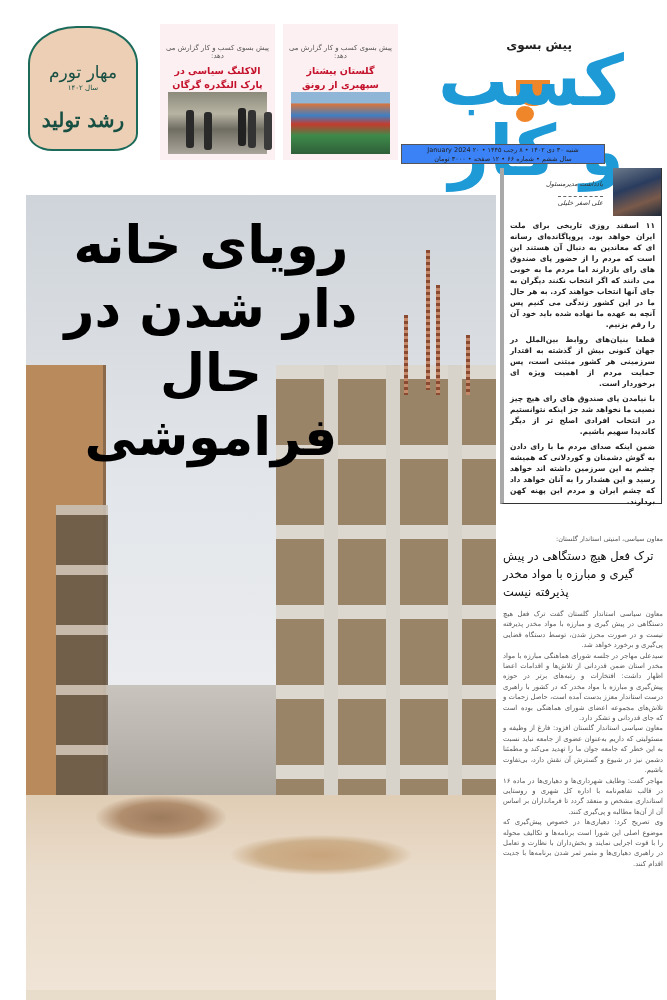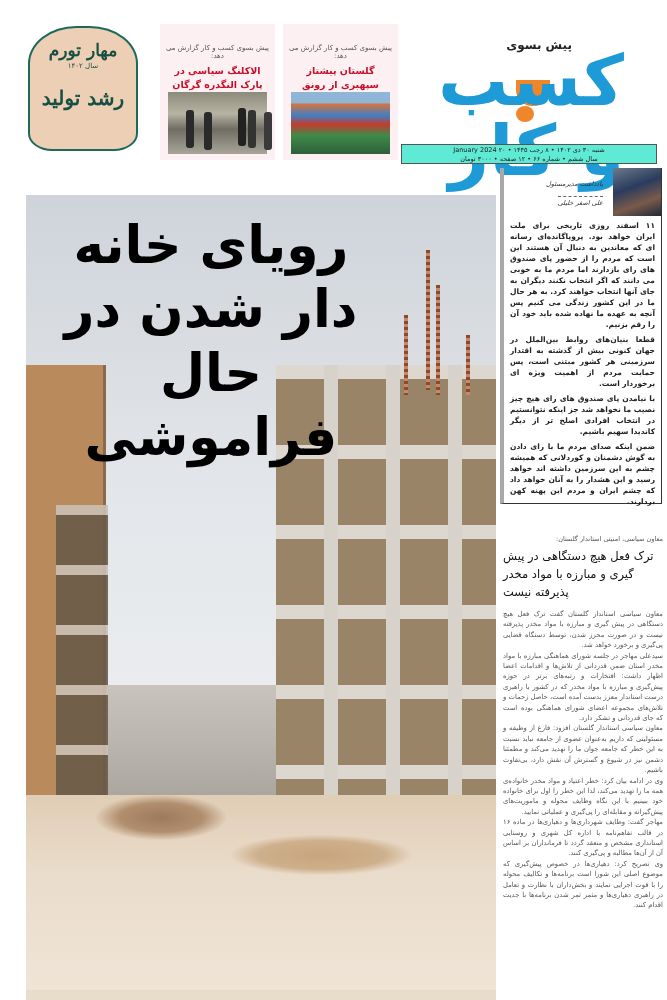--- a/index.html
+++ b/index.html
@@ -6,35 +6,35 @@
   html, body { width: 667px; height: 1000px; background: #ffffff; overflow: hidden; }
   body { position: relative; font-family: "DejaVu Sans", sans-serif; color: #222; }
 
   
   .masthead { position: absolute; left: 432px; top: 24px; width: 200px; height: 100px; }
   .logo-top { position: absolute; right: 60px; top: 14px; font-size: 12px; font-weight: bold; color: #222; direction: rtl; }
   .logo-word { position: absolute; right: 8px; top: 22px; font-size: 70px; line-height: 70px; font-weight: bold; color: #1e9ad6; direction: rtl; letter-spacing: -4px; font-family: "DejaVu Sans", sans-serif; }
   .logo-accent { position: absolute; left: 84px; top: 56px; width: 34px; height: 26px; background: #f0862a; border-radius: 0 0 16px 16px; }
   .logo-accent2 { position: absolute; left: 84px; top: 82px; width: 18px; height: 16px; background: #f0862a; border-radius: 50%; }
 
-  .dateline { position: absolute; left: 401px; top: 144px; width: 256px; height: 20px; border: 1px solid #555; background: #5eead4; direction: rtl; text-align: center; font-size: 6.5px; line-height: 9px; padding-top: 1px; color: #222; }
+  .dateline { position: absolute; left: 401px; top: 144px; width: 204px; height: 20px; border: 1px solid #555; background: #3b82f6; direction: rtl; text-align: center; font-size: 6.5px; line-height: 9px; padding-top: 1px; color: #222; }
 
   .promo { position: absolute; top: 24px; height: 136px; background: #fdf0f2; direction: rtl; text-align: center; }
   .promo .kicker { font-size: 7px; color: #555; margin-top: 20px; }
   .promo .title { font-size: 9.5px; font-weight: bold; color: #c4122c; line-height: 14px; margin-top: 4px; padding: 0 4px; }
   .promo .page { font-size: 7px; font-weight: normal; color: #222; text-align: right; padding-right: 10px; margin-top: 4px; }
   .promo .photo { position: absolute; left: 8px; right: 8px; bottom: 6px; height: 62px; }
   .promo-1 { left: 283px; width: 115px; }
   .promo-2 { left: 160px; width: 115px; }
   .photo-port { background: linear-gradient(180deg, #8fb6d6 0%, #8fb6d6 18%, #d9743c 19%, #3f7fc2 38%, #c43c2e 52%, #3e8a4a 70%, #2f5f39 100%); }
   .photo-park { background: linear-gradient(180deg, #8c8a7a 0%, #b7b4a4 35%, #6f6c62 60%, #a9a59a 100%); }
   .photo-park::before { content: ""; position: absolute; left: 18px; top: 18px; width: 8px; height: 38px; background: #2a2a2a; border-radius: 3px; box-shadow: 18px 2px 0 #2a2a2a, 52px -2px 0 #222, 62px 0 0 #333, 78px 2px 0 #3a3a3a; }
 
   .emblem { position: absolute; left: 28px; top: 26px; width: 110px; height: 125px; background: #eccfb5; border: 2px solid #1c6b5a; border-radius: 44% 44% 22% 22% / 30% 30% 14% 14%; direction: rtl; text-align: center; color: #174f43; }
-  .emblem .l1 { margin-top: 12px; font-size: 17px; font-weight: bold; font-family: "DejaVu Serif", serif; }
+  .emblem .l1 { margin-top: 34px; font-size: 17px; font-weight: normal; font-family: "DejaVu Serif", serif; }
   .emblem .l2 { font-size: 7px; margin-top: 2px; }
   .emblem .l3 { font-size: 20px; font-weight: bold; font-family: "DejaVu Serif", serif; margin-top: 16px; }
 
   
   .hero { position: absolute; left: 26px; top: 195px; width: 470px; height: 992px; overflow: hidden;
     background: linear-gradient(180deg, #cfd4da 0%, #e3e6ea 30%, #eceef0 55%, #d8d3ca 73%, #e8dccb 80%, #eadfcf 100%); }
   .bld-left { position: absolute; left: 0; top: 170px; width: 80px; height: 470px; background: #b98a5c; border-right: 3px solid #8a6a4a; }
   .bld-left2 { position: absolute; left: 30px; top: 310px; width: 52px; height: 330px; background: repeating-linear-gradient(180deg, #c9c0b4 0 10px, #6a5a48 10px 60px); opacity: 0.9; }
   .bld-right { position: absolute; left: 250px; top: 170px; width: 220px; height: 470px; background: repeating-linear-gradient(180deg, #ddd8cf 0 14px, #9a8468 14px 80px); }
   .bld-right-cols { position: absolute; left: 250px; top: 170px; width: 220px; height: 470px; background: repeating-linear-gradient(90deg, transparent 0 48px, #d7d2ca 48px 62px); }
@@ -125,17 +125,16 @@
   </div>
 </div>
 
 <div class="news">
   <div class="kicker">معاون سیاسی، امنیتی استاندار گلستان:</div>
   <div class="headline">ترک فعل هیچ دستگاهی در پیش گیری و مبارزه با مواد مخدر پذیرفته نیست</div>
   <div class="body">
     <p>معاون سیاسی استاندار گلستان گفت ترک فعل هیچ دستگاهی در پیش گیری و مبارزه با مواد مخدر پذیرفته نیست و در صورت محرز شدن، توسط دستگاه قضایی پی‌گیری و برخورد خواهد شد.</p>
     <p>سیدعلی مهاجر در جلسه شورای هماهنگی مبارزه با مواد مخدر استان ضمن قدردانی از تلاش‌ها و اقدامات اعضا اظهار داشت: افتخارات و رتبه‌های برتر در حوزه پیش‌گیری و مبارزه با مواد مخدر که در کشور با راهبری درست استاندار معزز بدست آمده است، حاصل زحمات و تلاش‌های مجموعه اعضای شورای هماهنگی بوده است که جای قدردانی و تشکر دارد.</p>
     <p>معاون سیاسی استاندار گلستان افزود: فارغ از وظیفه و مسئولیتی که داریم به‌عنوان عضوی از جامعه نباید نسبت به این خطر که جامعه جوان ما را تهدید می‌کند و مطمئنا دشمن نیز در شیوع و گسترش آن نقش دارد، بی‌تفاوت باشیم.</p>
-    <p>وی در ادامه بیان کرد: خطر اعتیاد و مواد مخدر خانواده‌ی همه ما را تهدید می‌کند، لذا این خطر را اول برای خانواده خود ببینیم با این نگاه وظایف محوله و ماموریت‌های پیش‌گیرانه و مقابله‌ای را پی‌گیری و عملیاتی نمایید.</p>
     <p>مهاجر گفت: وظایف شهرداری‌ها و دهیاری‌ها در ماده ۱۶ در قالب تفاهم‌نامه با اداره کل شهری و روستایی استانداری مشخص و منعقد گردد تا فرمانداران بر اساس آن از آن‌ها مطالبه و پی‌گیری کنند.</p>
     <p>وی تصریح کرد: دهیاری‌ها در خصوص پیش‌گیری که موضوع اصلی این شورا است برنامه‌ها و تکالیف محوله را با قوت اجرایی نمایند و بخش‌داران با نظارت و تعامل در راهبری دهیاری‌ها و مثمر ثمر شدن برنامه‌ها با جدیت اقدام کنند.</p>
   </div>
 </div>
 
 </body></html>

